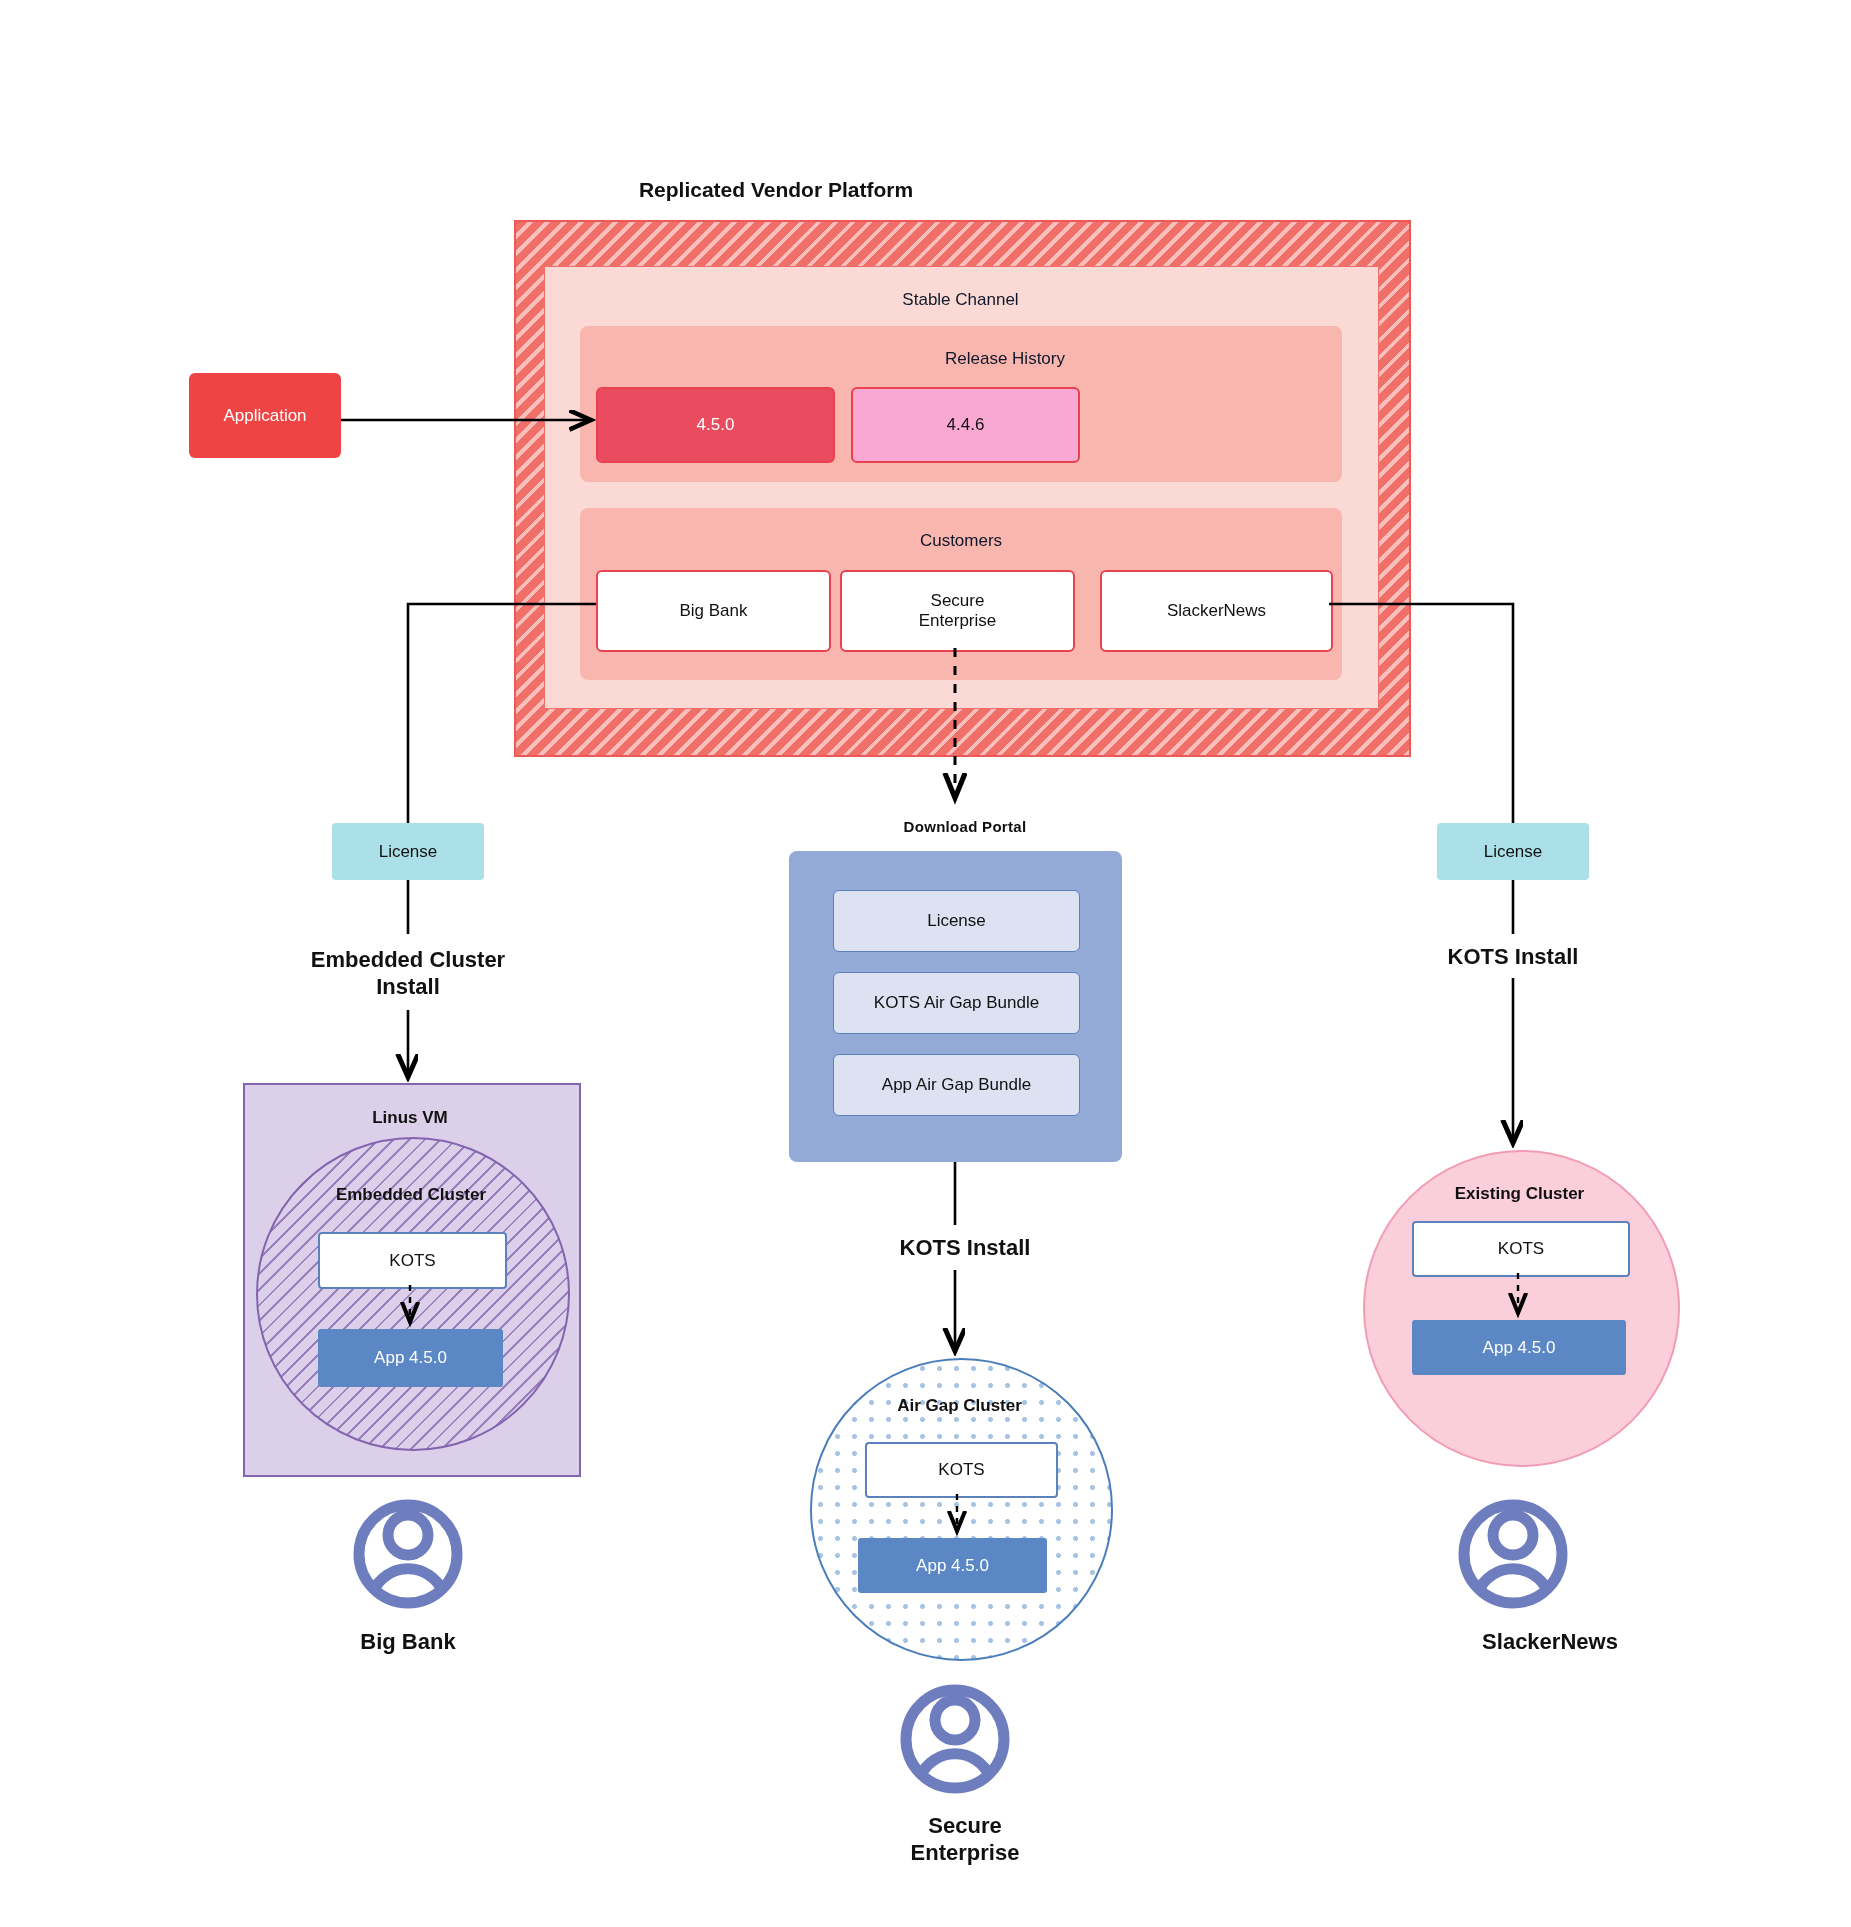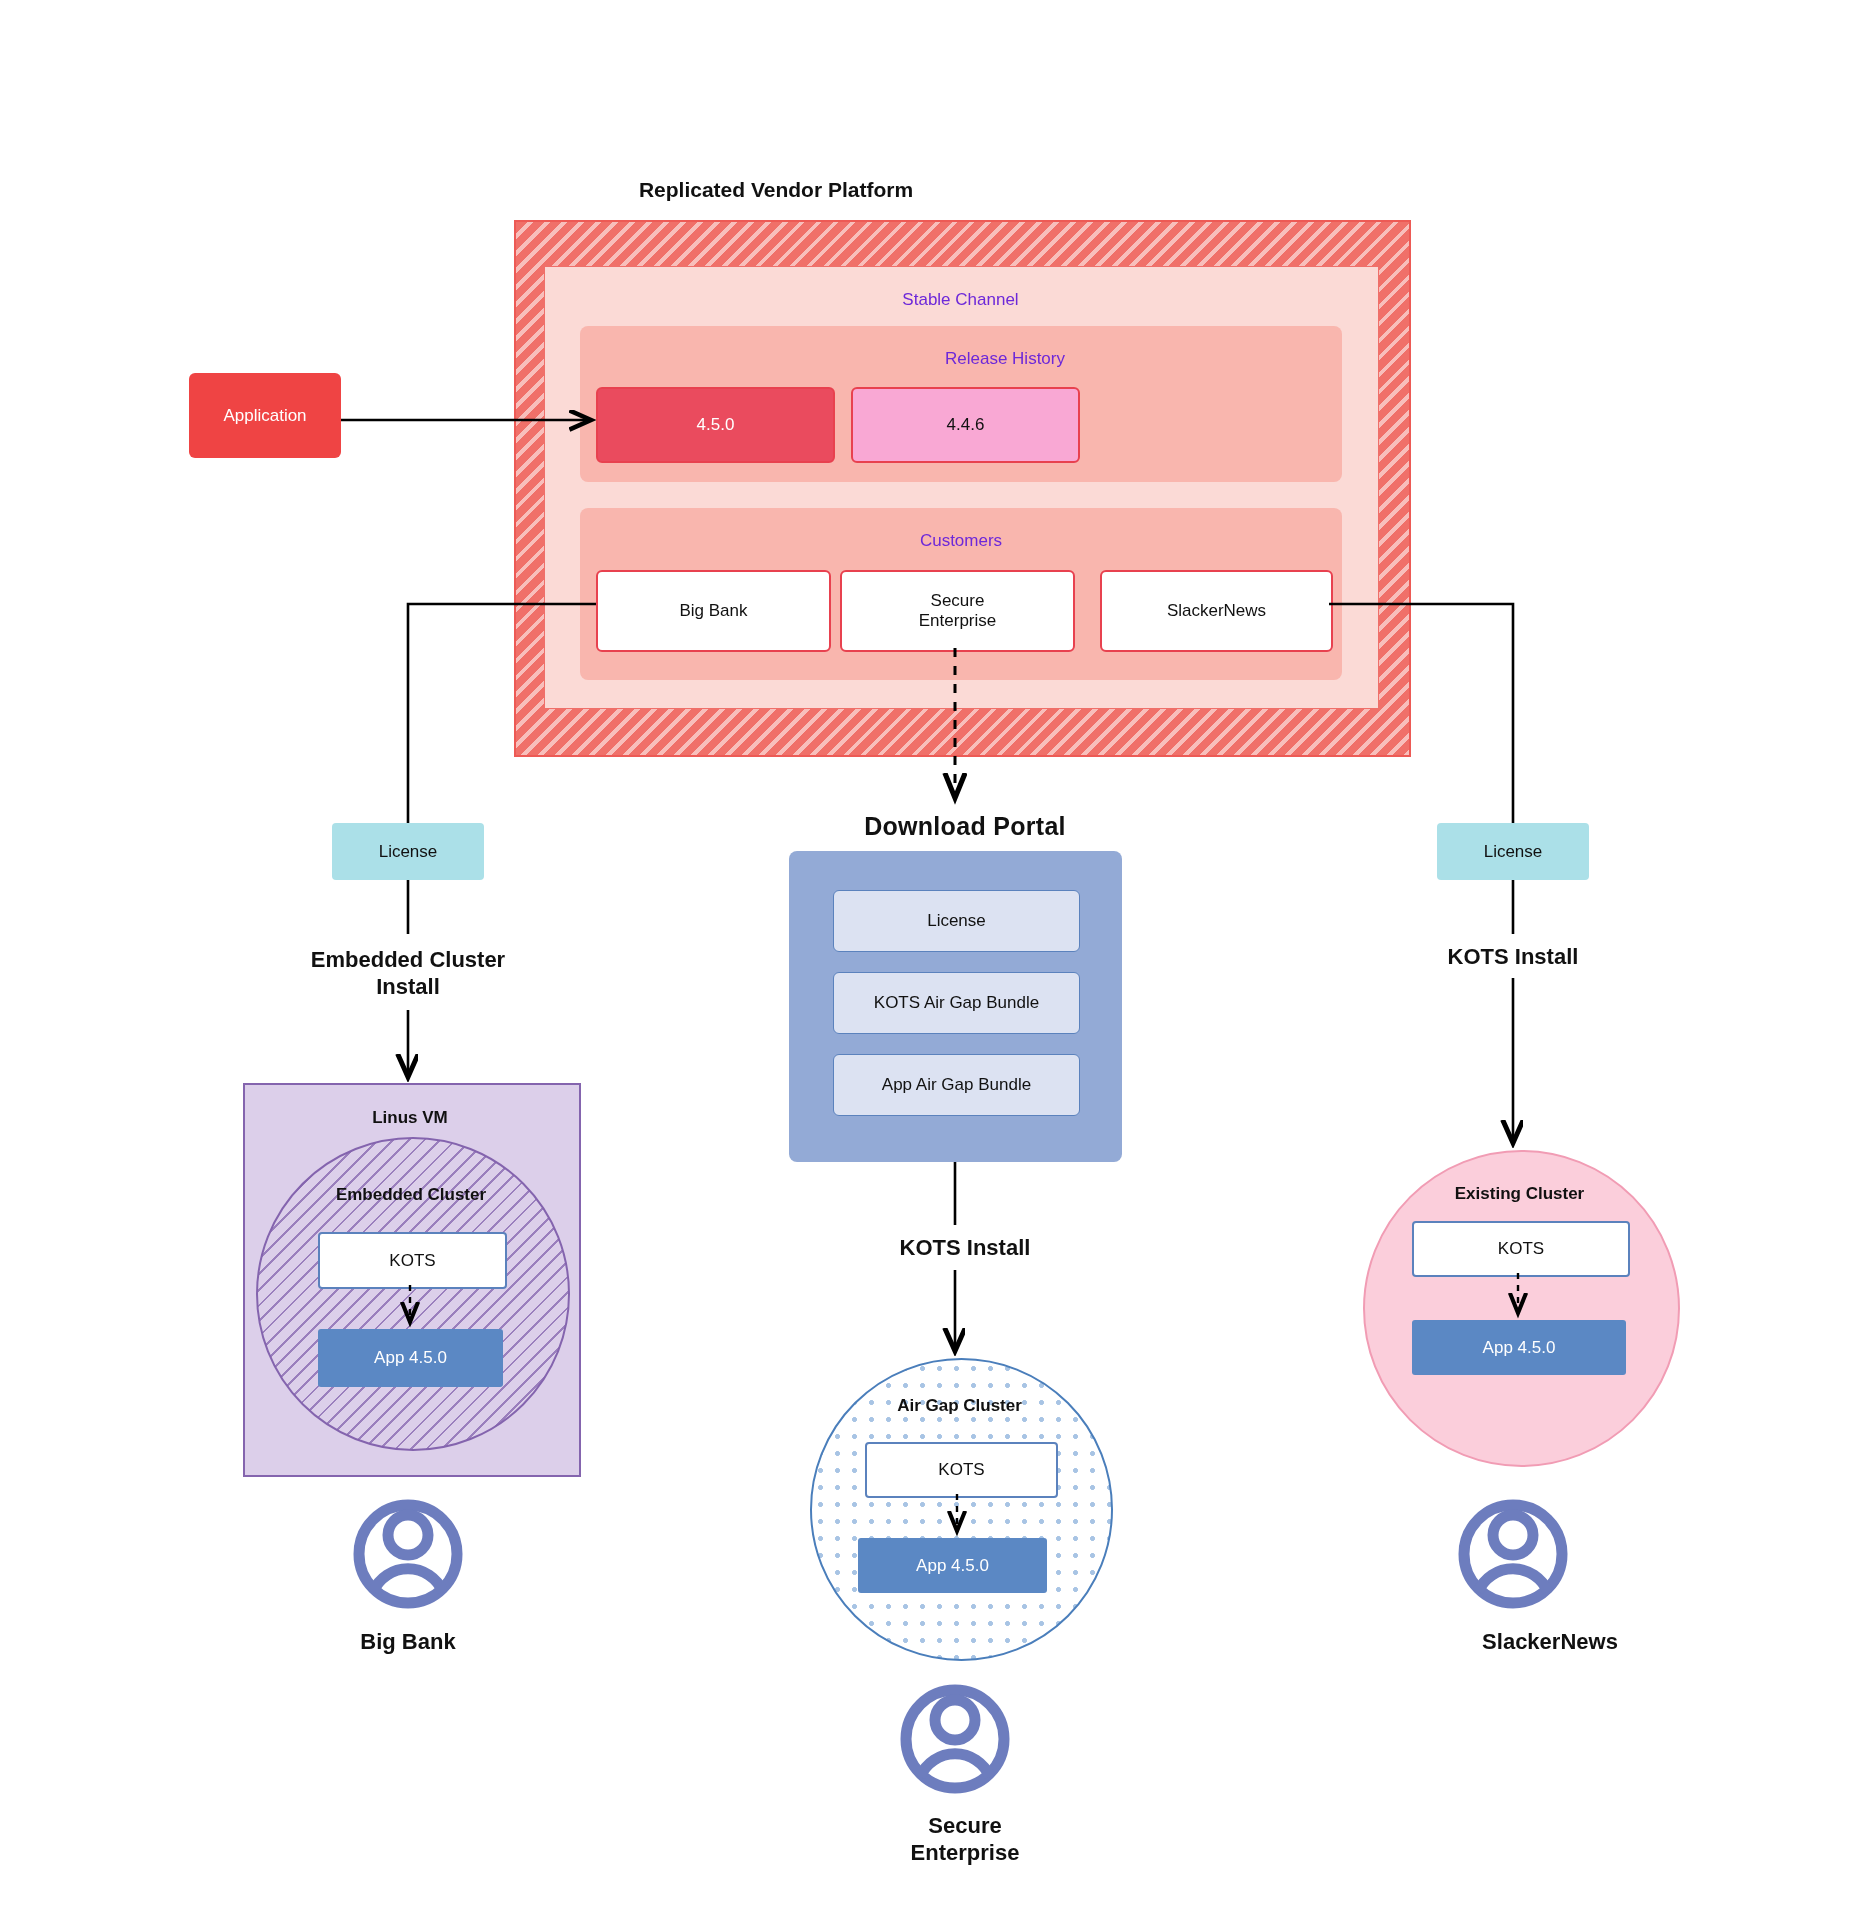--- a/index.html
+++ b/index.html
@@ -13,26 +13,26 @@
     width:1851px;
     height:1927px;
     overflow:hidden;
     background:#ffffff;
   }
   .abs{position:absolute;}
   .ctr{display:flex;align-items:center;justify-content:center;text-align:center;}
 
   
   .t-title{font-size:21px;font-weight:700;color:#111;}
-  .t-section{font-size:17px;font-weight:400;color:#6d28d9;}
+  .t-section{font-size:17px;font-weight:400;color:#0f172a;}
   .t-box{font-size:17px;font-weight:400;color:#111;}
   .t-boxw{font-size:17px;font-weight:400;color:#ffffff;}
   .t-edge{font-size:22px;font-weight:700;color:#111;line-height:1.25;}
   .t-person{font-size:22px;font-weight:700;color:#111;line-height:1.25;}
-  .t-dp{font-size:25px;font-weight:700;color:#111;letter-spacing:.3px;}
+  .t-dp{font-size:15px;font-weight:700;color:#111;letter-spacing:.3px;}
   .t-clusterlbl{font-size:17px;font-weight:700;color:#111;}
 
   
   .vendor-outer{
     background-color:#F07069;
     background-image:repeating-linear-gradient(
         -45deg,
         rgba(255,255,255,.55) 0px,
         rgba(255,255,255,.55) 4px,
         rgba(0,0,0,0) 4px,

